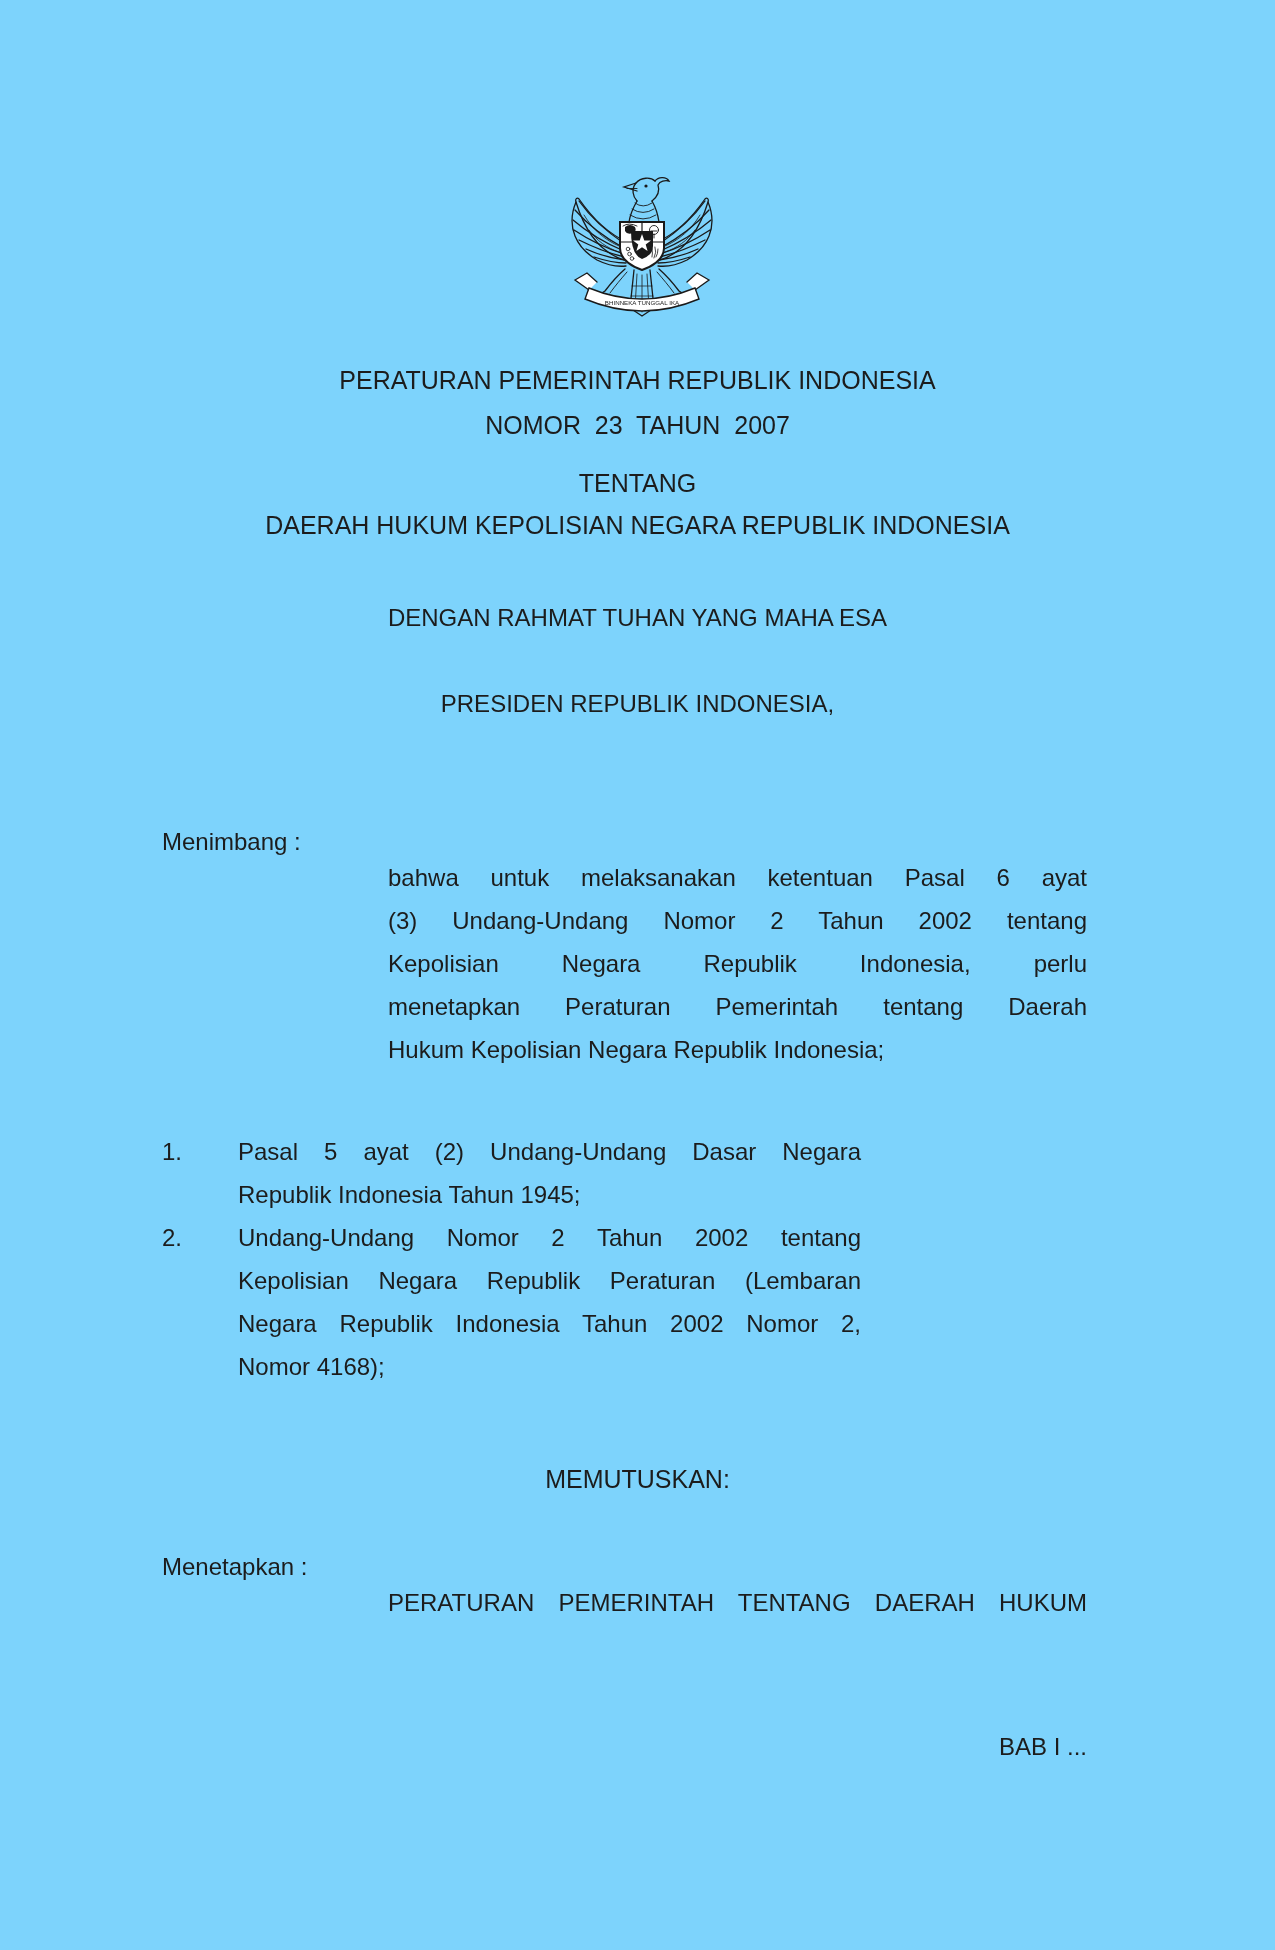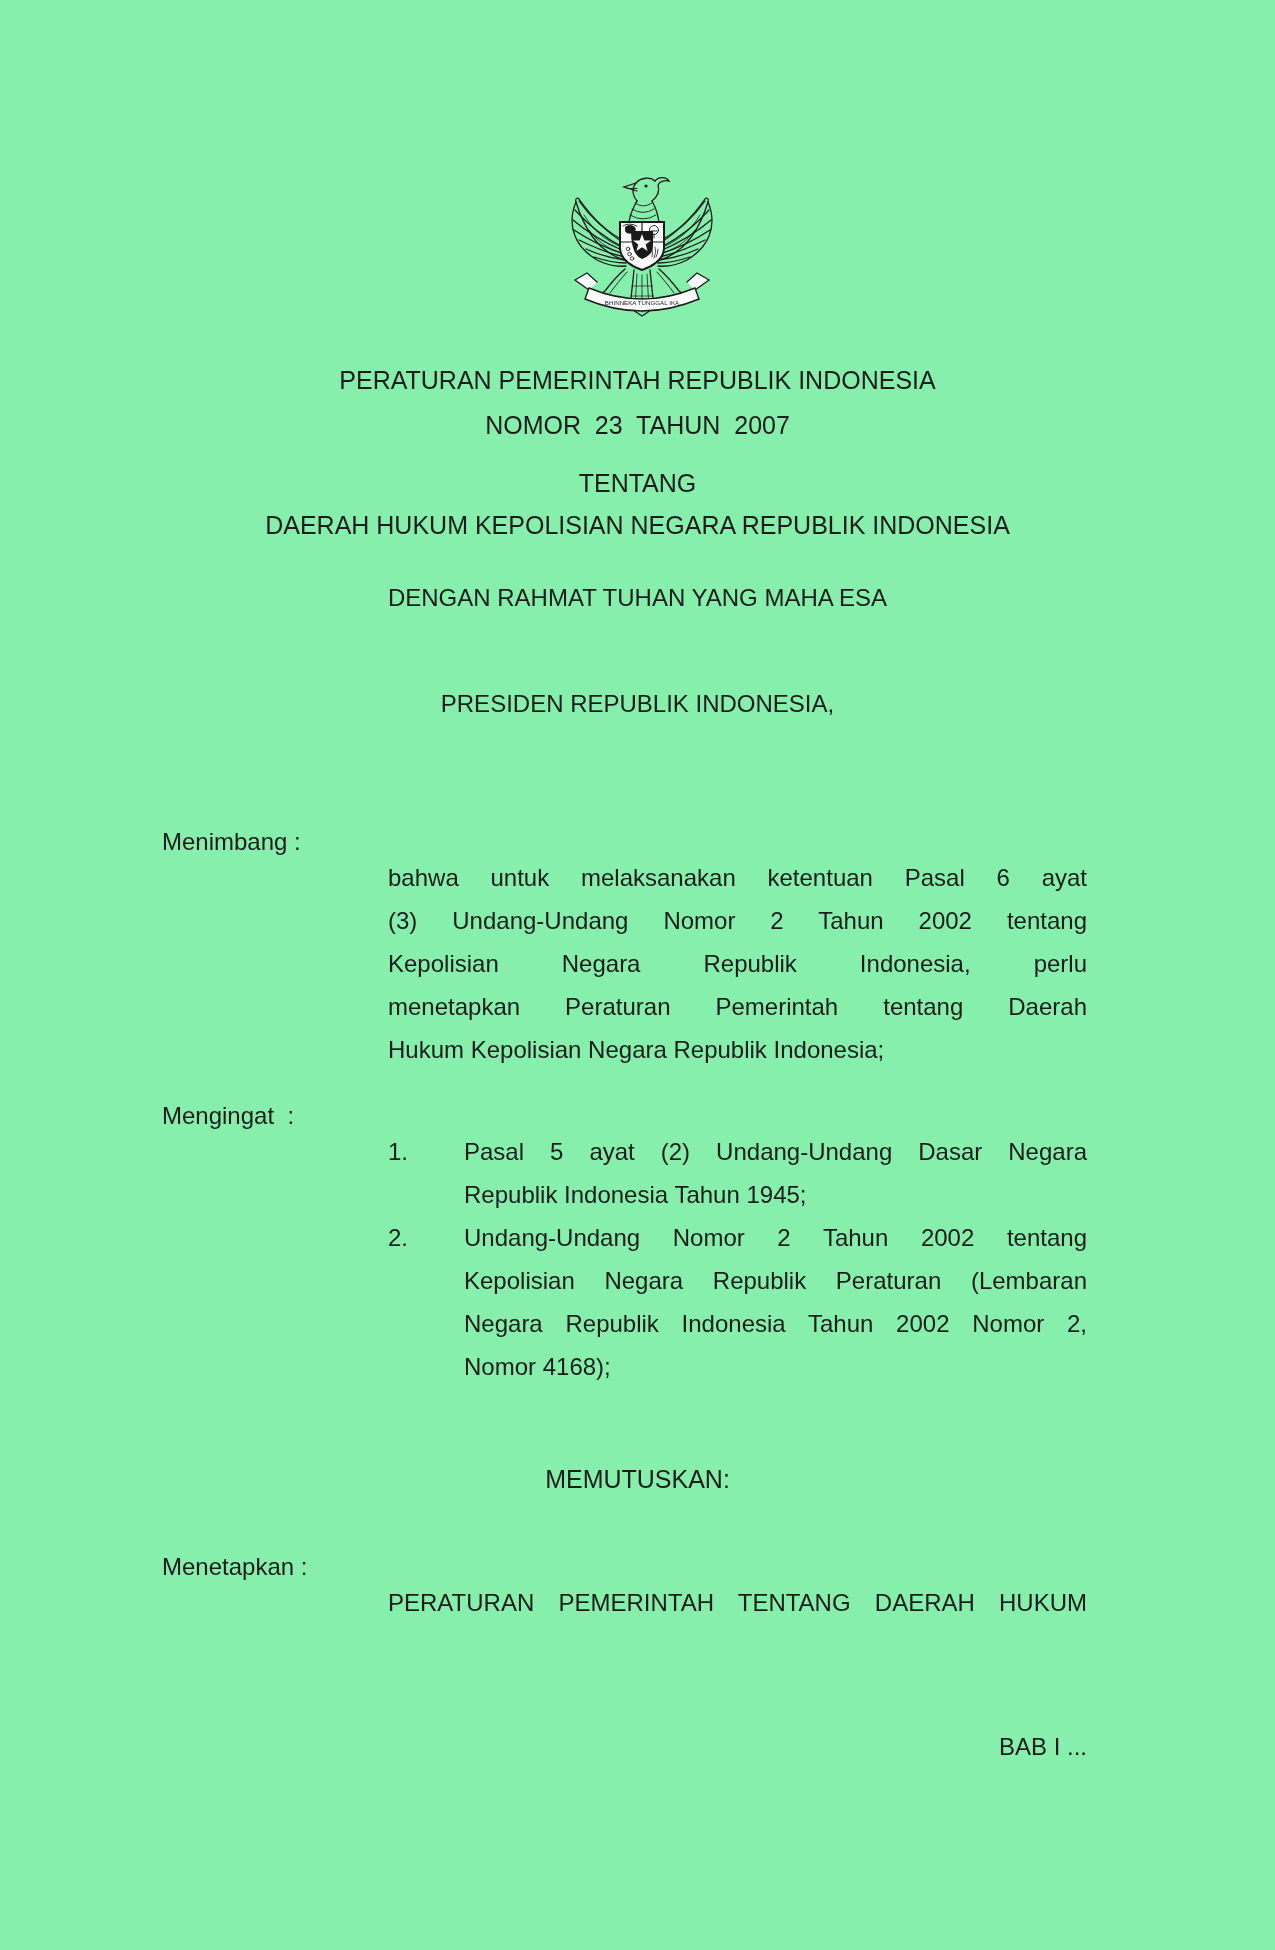--- a/index.html
+++ b/index.html
@@ -1,19 +1,19 @@
 <!DOCTYPE html>
 <html><head>
 <meta charset="utf-8">
 <style>
   html,body{margin:0;padding:0;background:#ffffff;}
   .page{
     position:relative;
     width:1275px;height:1950px;
-    background:#86efac;
+    background:#7dd3fc;
     font-family:"Liberation Sans","DejaVu Sans",sans-serif;
     color:#1c1c1c;
     overflow:hidden;
   }
   .abs{position:absolute;}
   .center{left:0;right:0;text-align:center;}
   .t{font-size:24px;line-height:43px;}
   .tt{font-size:25px;line-height:45px;}
   .pre{white-space:pre-wrap;}
   
@@ -106,37 +106,36 @@
   <div class="abs center tt" style="top:358px;">
     <div>PERATURAN PEMERINTAH REPUBLIK INDONESIA</div>
     <div class="pre">NOMOR  23  TAHUN  2007</div>
   </div>
 
   <div class="abs center tt" style="top:462px;line-height:42px;">
     <div>TENTANG</div>
     <div>DAERAH HUKUM KEPOLISIAN NEGARA REPUBLIK INDONESIA</div>
   </div>
 
-  <div class="abs center t" style="top:576px;">DENGAN RAHMAT TUHAN YANG MAHA ESA</div>
+  <div class="abs center t" style="top:596px;">DENGAN RAHMAT TUHAN YANG MAHA ESA</div>
 
   <div class="abs center t" style="top:682px;">PRESIDEN REPUBLIK INDONESIA,</div>
 
   <div class="abs row t" style="top:820px;">
     <div class="lbl">Menimbang :</div>
     <div class="bodycol">
       <div class="jf">bahwa untuk melaksanakan ketentuan Pasal 6 ayat</div>
       <div class="jf">(3) Undang-Undang Nomor 2 Tahun 2002 tentang</div>
       <div class="jf">Kepolisian Negara Republik Indonesia, perlu</div>
       <div class="jf">menetapkan Peraturan Pemerintah tentang Daerah</div>
       <div class="lf">Hukum Kepolisian Negara Republik Indonesia;</div>
     </div>
   </div>
 
   <div class="abs row t" style="top:1094px;">
-    <div class="lbl pre">Mengingat  :</div>
     <div class="bodycol">
       <div class="item">
         <div class="num">1.</div>
         <div class="itext">
           <div class="jf">Pasal 5 ayat (2) Undang-Undang Dasar Negara</div>
           <div class="lf">Republik Indonesia Tahun 1945;</div>
         </div>
       </div>
       <div class="item">
         <div class="num">2.</div>

